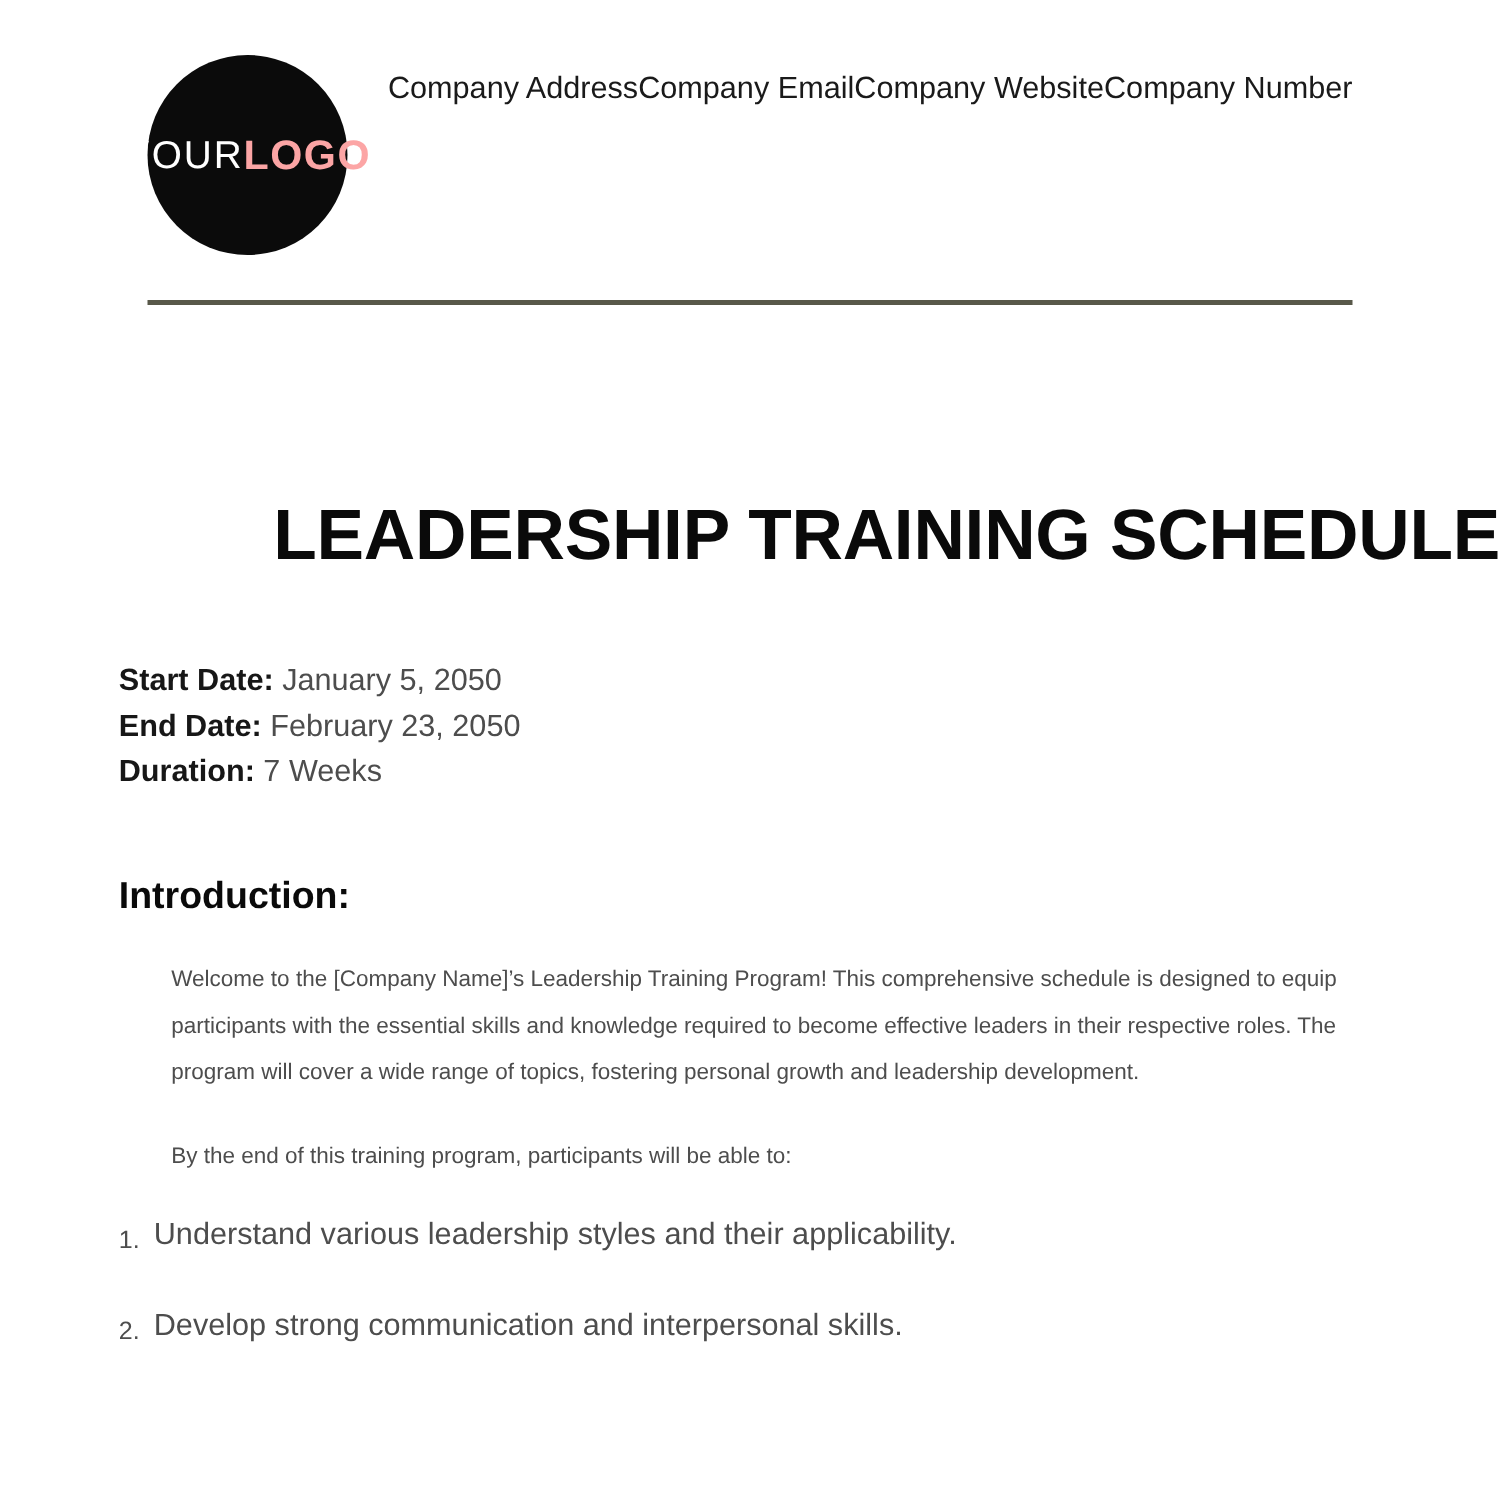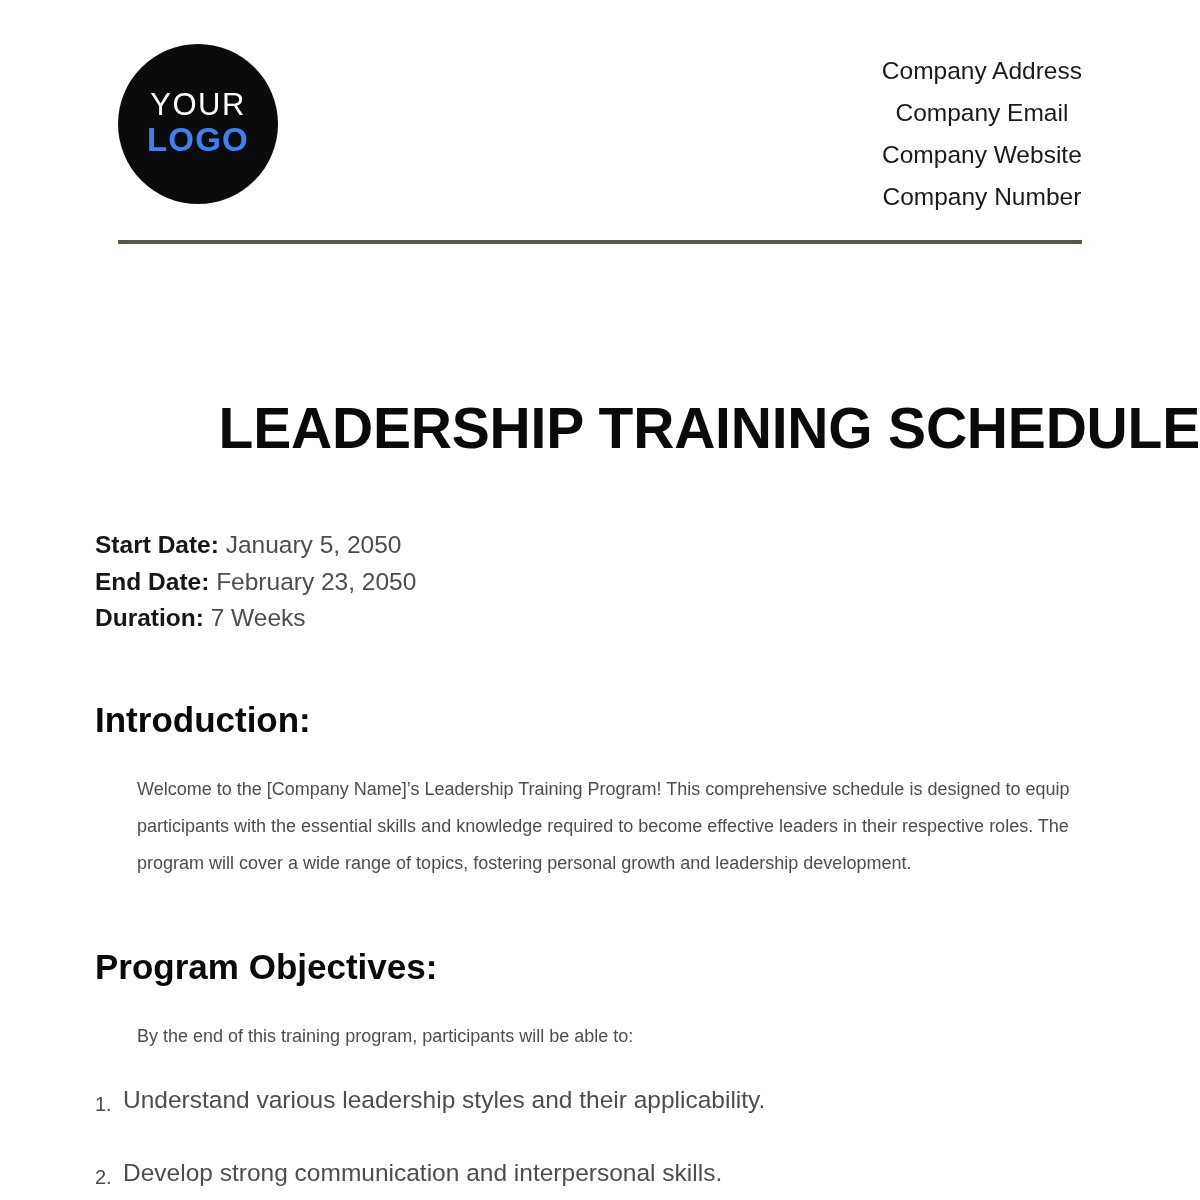--- a/index.html
+++ b/index.html
@@ -33,46 +33,46 @@
     align-items: flex-start;
     justify-content: space-between;
   }
 
   .logo-badge {
     width: 160px;
     height: 160px;
     border-radius: 50%;
     background: #0b0b0b;
     display: flex;
-    flex-direction: column;
+    flex-direction: row;
     align-items: center;
     justify-content: center;
     flex: none;
   }
   .logo-line-1 {
     color: #ffffff;
     font-size: 31px;
     font-weight: 400;
     letter-spacing: 1.5px;
     line-height: 1.06;
     text-align: center;
   }
   .logo-line-2 {
-    color: #3b82f6;
+    color: #fca5a5;
     font-size: 33px;
     font-weight: 700;
     letter-spacing: 1.2px;
     line-height: 1.1;
     text-align: center;
   }
 
   .contact-block {
     display: flex;
-    flex-direction: column;
-    align-items: center;
+    flex-direction: row;
+    align-items: flex-start;
     gap: 0px;
     padding-top: 6px;
     margin-left: 28px;
   }
   .contact-line {
     font-size: 24.5px;
     line-height: 42px;
     color: #1a1a1a;
     font-weight: 400;
     text-align: right;
@@ -120,21 +120,21 @@
     font-weight: 400;
     white-space: nowrap;
   }
   .meta-row .meta-label {
     font-weight: 700;
     color: #171717;
     margin-top: 40px;
   }
 
   .section-heading {
-    font-size: 35px;
+    font-size: 30px;
     font-weight: 700;
     color: #0a0a0a;
     line-height: 1.2;
   }
   .h-intro { margin-top: 62px; }
   .h-objectives { margin-top: 64px; }
 
   .body-paragraph {
     font-size: 18px;
     line-height: 37px;
@@ -209,21 +209,20 @@
       </div>
       <div class="meta-row">
         <span class="meta-label">Duration:</span>
         <span>7 Weeks</span>
       </div>
     </div>
 
     <div class="section-heading h-intro">Introduction:</div>
     <div class="body-paragraph p-intro">Welcome to the [Company Name]’s Leadership Training Program! This comprehensive schedule is designed to equip participants with the essential skills and knowledge required to become effective leaders in their respective roles. The program will cover a wide range of topics, fostering personal growth and leadership development.</div>
 
-    <div class="section-heading h-objectives">Program Objectives:</div>
     <div class="body-paragraph p-objectives-lead">By the end of this training program, participants will be able to:</div>
 
     <ul class="obj-list">
       <li class="obj-item">
         <span class="obj-num">1.</span>
         <span class="obj-text">Understand various leadership styles and their applicability.</span>
       </li>
       <li class="obj-item">
         <span class="obj-num">2.</span>
         <span class="obj-text">Develop strong communication and interpersonal skills.</span>

